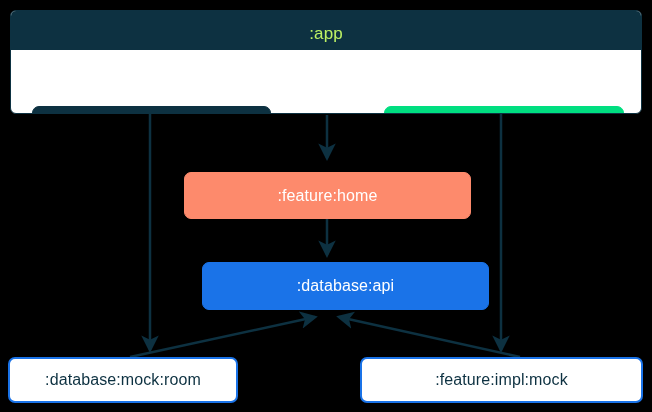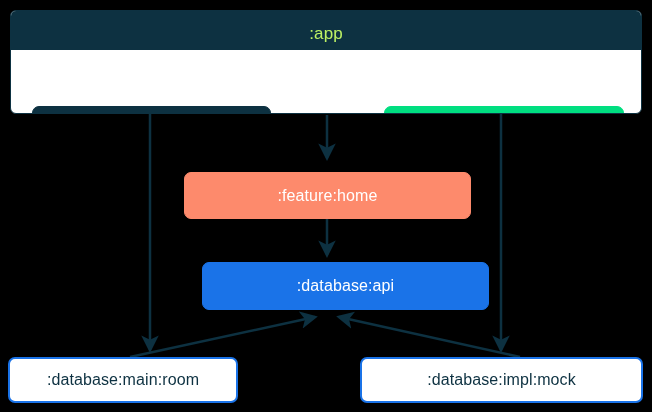--- a/index.html
+++ b/index.html
@@ -158,17 +158,17 @@
     <div class="subgraph-body">
       <div class="node node-dark" id="node-main">main</div>
       <div class="node node-green" id="node-androidtest">androidTest</div>
     </div>
   </div>
 
   <div class="node node-orange" id="node-feature-home">:feature:home</div>
 
   <div class="node node-blue" id="node-database-api">:database:api</div>
 
-  <div class="node node-outline" id="node-impl-room">:database:main:room</div>
+  <div class="node node-outline" id="node-impl-room">:database:mock:room</div>
 
-  <div class="node node-outline" id="node-impl-mock">:database:impl:mock</div>
+  <div class="node node-outline" id="node-impl-mock">:feature:impl:mock</div>
 
 </div>
 
 </body></html>

